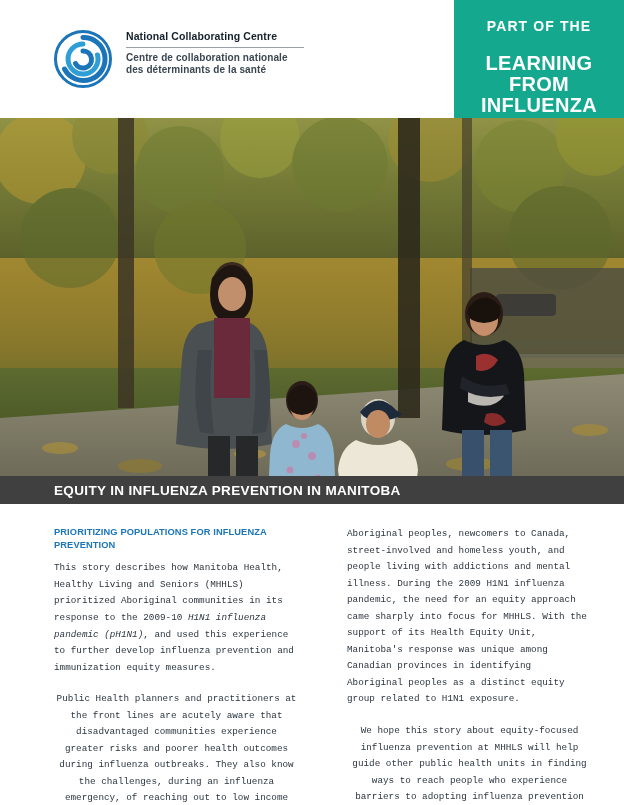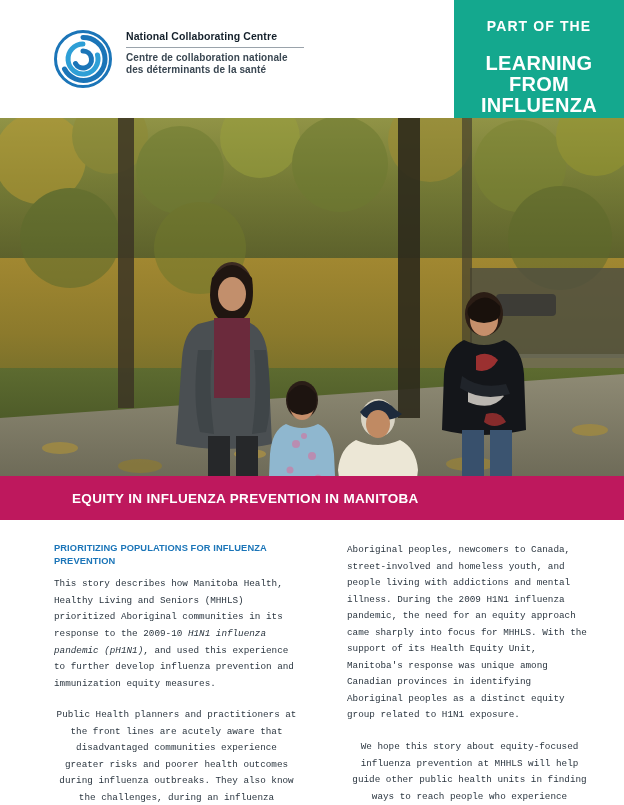--- a/index.html
+++ b/index.html
@@ -94,25 +94,25 @@
     position: relative;
     height: 358px;
     width: 624px;
     overflow: hidden;
     background: #2f3a22;
   }
   .hero svg { position: absolute; top: 0; left: 0; }
 
   
   .titlebar {
-    height: 44px;
-    background: #be185d;
+    height: 28px;
+    background: #404040;
     display: flex;
     align-items: center;
-    padding-left: 72px;
+    padding-left: 54px;
   }
   .titlebar h1 {
     color: #ffffff;
     font-size: 13.5px;
     font-weight: bold;
     letter-spacing: 0.35px;
   }
 
   
   .content {

